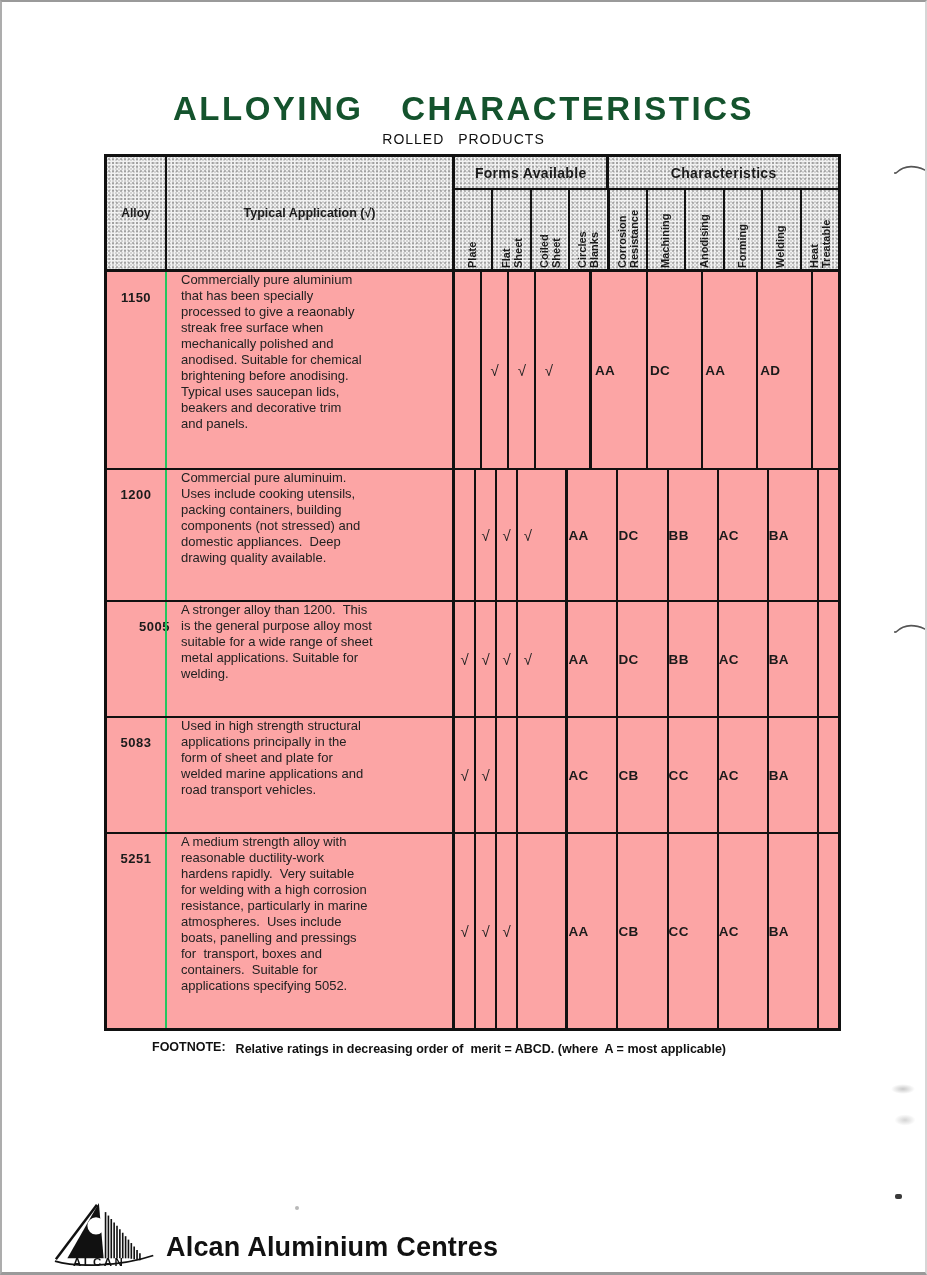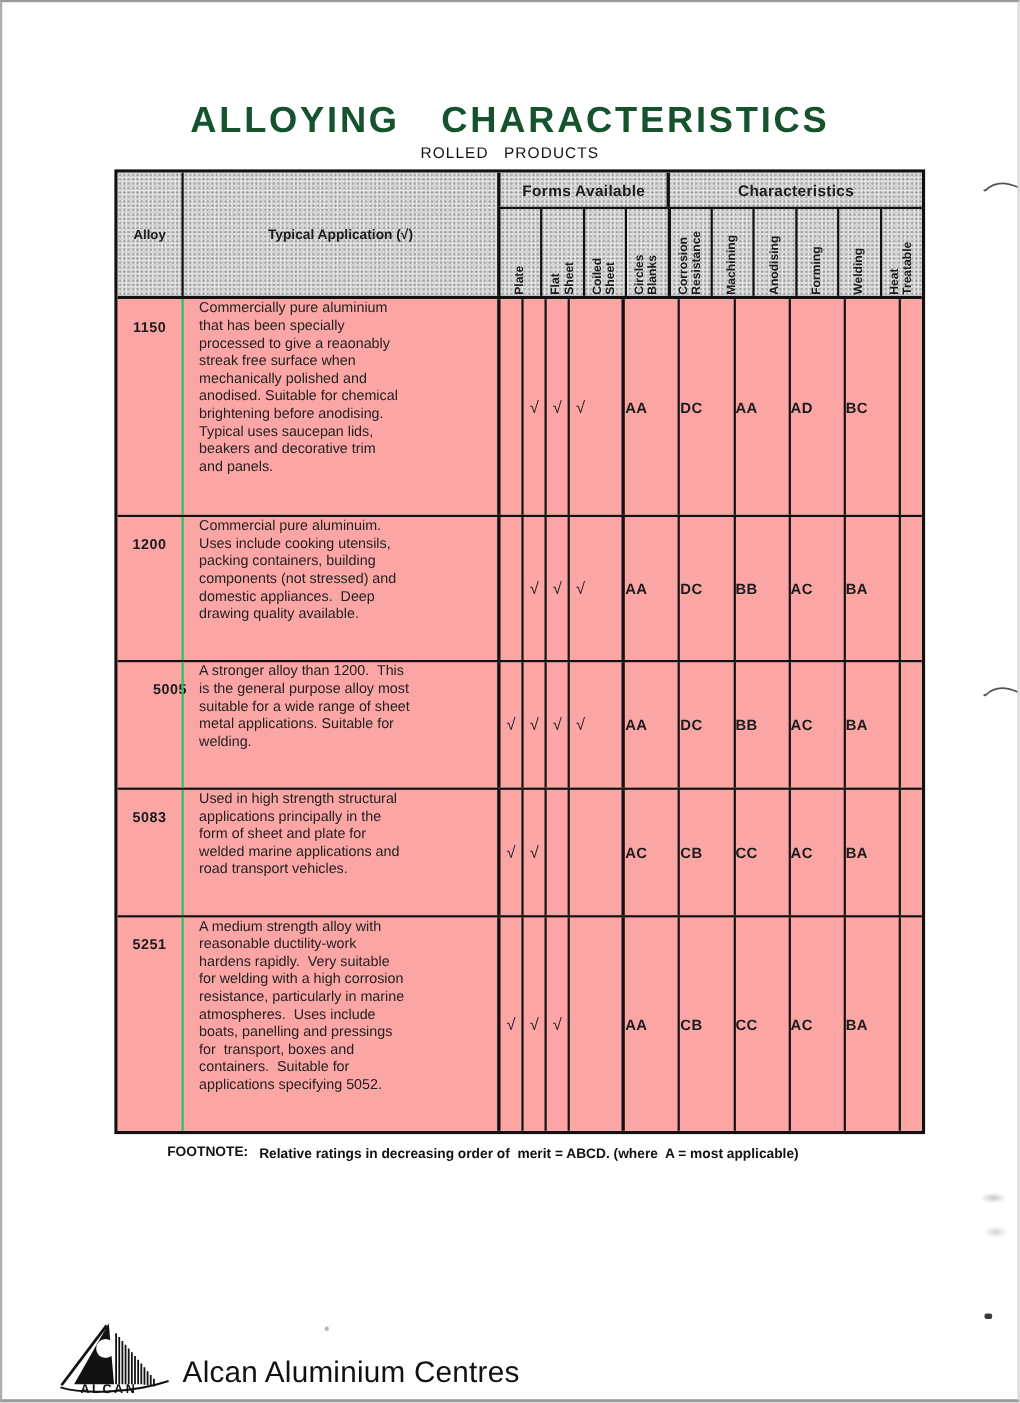--- a/index.html
+++ b/index.html
@@ -69,21 +69,21 @@
   
   .footnote{
     position:absolute;top:1038px;left:150px;display:flex;gap:10px;
     font-size:12.5px;font-weight:bold;color:#111;
   }
   .fn-lines div{line-height:18px;white-space:pre-wrap;}
   
   .logo{position:absolute;left:52px;top:1198px;}
   .company{
     position:absolute;left:164px;top:1230px;
-    font-size:27px;font-weight:normal;color:#111;letter-spacing:.2px;
+    font-size:27px;font-weight:bold;color:#111;letter-spacing:.2px;
   }
   
   .squiggle{position:absolute;}
   .speck{position:absolute;border-radius:50%;}
   .speck.a{left:884px;top:1080px;width:34px;height:14px;
     background:radial-gradient(closest-side,rgba(110,110,110,.38),rgba(0,0,0,0) 70%);}
   .speck.b{left:888px;top:1110px;width:30px;height:16px;
     background:radial-gradient(closest-side,rgba(120,120,120,.32),rgba(0,0,0,0) 70%);}
   .speck.c{left:893px;top:1192px;width:7px;height:5px;background:#3a3a3a;border-radius:2px;}
   .speck.d{left:293px;top:1204px;width:4px;height:4px;background:#9a9a9a;opacity:.7;}
@@ -165,21 +165,20 @@
     </div>
     <div class="narrows">
             <div class="cell narrow check thickL"></div>
             <div class="cell narrow check">√</div>
             <div class="cell narrow check">√</div>
             <div class="cell narrow check">√</div>
             <div class="cell narrow rating thickL">AA</div>
             <div class="cell narrow rating">DC</div>
             <div class="cell narrow rating">AA</div>
             <div class="cell narrow rating">AD</div>
-            <div class="cell narrow rating">BC</div>
             <div class="cell narrow rating"></div>
           </div>
   </div>
         <div class="trow" style="height: 132px;">
     <div class="cell alloy">
       <div class="alloy-spacer" style="height: 96px;">
         <span class="alloy-num">1200</span>
       </div>
     </div>
     <div class="cell app">

